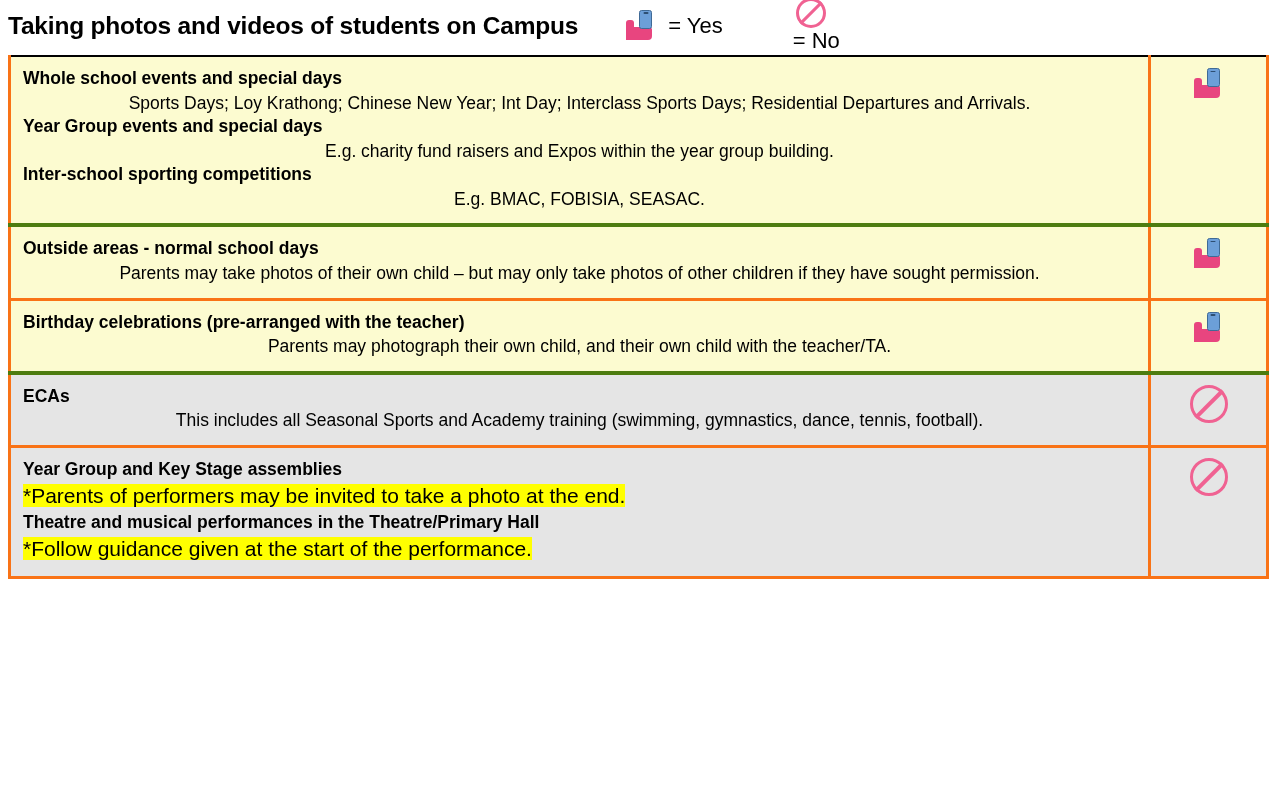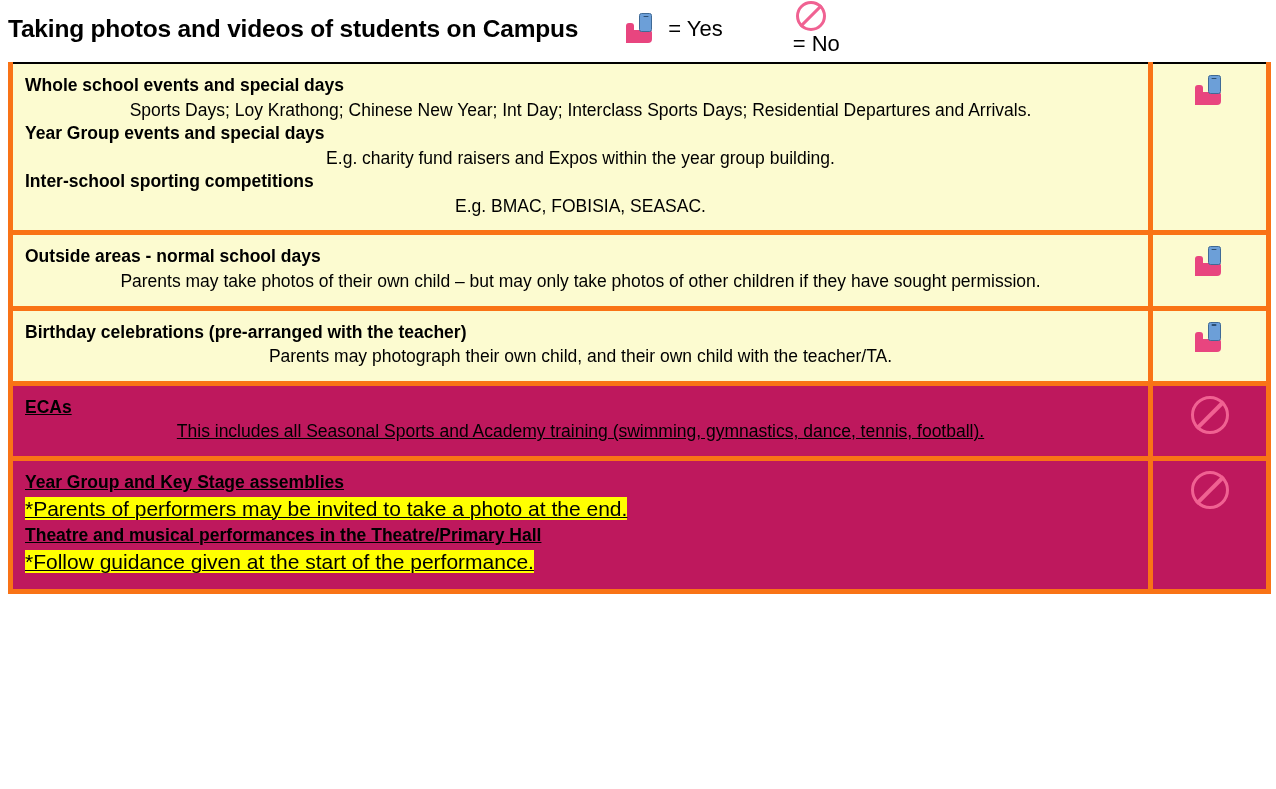--- a/index.html
+++ b/index.html
@@ -19,21 +19,21 @@
     width: 1276px;
     height: 789px;
     box-sizing: border-box;
   }
 
   
   .header {
     display: flex;
     align-items: center;
     padding: 6px 0 10px 8px;
-    height: 62px;
+    height: 55px;
     box-sizing: border-box;
   }
   .header-title {
     font-size: 24.5px;
     font-weight: bold;
     letter-spacing: -0.2px;
     white-space: nowrap;
   }
   .legend {
     display: flex;
@@ -139,26 +139,26 @@
     border-collapse: collapse;
     table-layout: fixed;
     width: 1130px;
     margin-left: 8px;
     border: 2px solid #000000;
   }
   .tbl col.c1 { width: 1140px; }
   .tbl col.c2 { width: 118px; }
 
   .tbl td {
-    border: 5px solid #f97316;
+    border: 3px solid #f97316;
     vertical-align: top;
     padding: 10px 12px 12px 12px;
   }
   .tbl tr.yes td { background: #fcfbd0; }
-  .tbl tr.no td  { background: #be185d; text-decoration: underline; }
+  .tbl tr.no td  { background: #e5e5e5; }
 
   .tbl tr.first-yes td { border-top: none; }
   .tbl tr.sep-above td { border-top: 4px solid #4d7c0f; }
 
   .cell-icon {
     text-align: center;
     vertical-align: middle;
     border-left: 2px solid #000000;
   }
 

